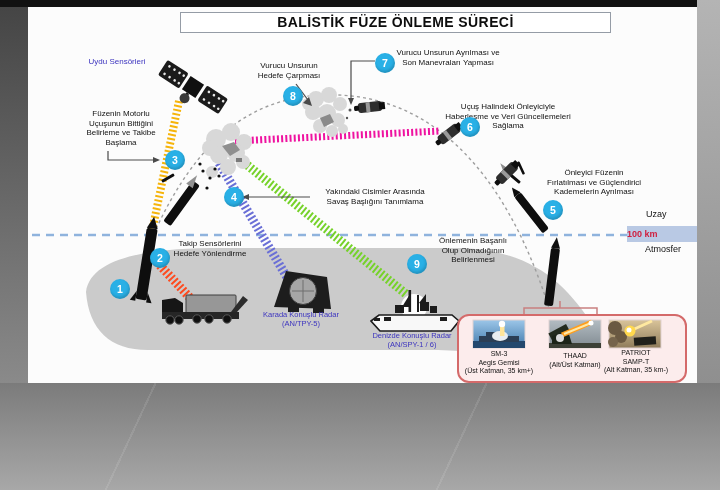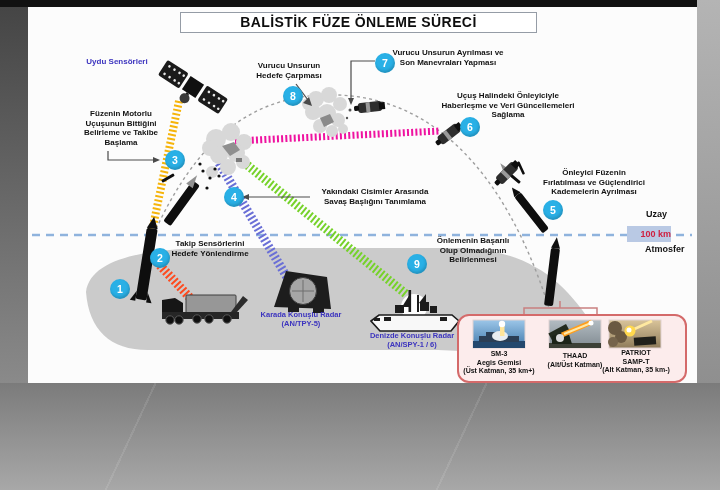--- a/index.html
+++ b/index.html
@@ -10,36 +10,36 @@
            background:linear-gradient(180deg,#454545,#8a8a8a)}
   .bg-right{position:absolute;left:697px;top:0;width:23px;height:383px;
             background:linear-gradient(180deg,#b4b4b4,#8f8f8f)}
   .bg-bottom{position:absolute;left:0;top:383px;width:720px;height:107px;
              background:linear-gradient(180deg,#7b7b7b,#a8a8a8)}
   .bg-bottom::after{content:"";position:absolute;inset:0;
              background:repeating-linear-gradient(115deg,transparent 0 140px,rgba(255,255,255,.10) 140px 142px,transparent 142px 300px)}
   .panel{position:absolute;left:28px;top:7px;width:669px;height:376px;background:#fcfcfc;z-index:1}
   svg.layer{position:absolute;left:0;top:0;z-index:2;pointer-events:none}
   .labels{position:absolute;left:0;top:0;width:720px;height:490px;z-index:3}
-  .title-box{position:absolute;left:180px;top:12px;width:357px;height:21px;
+  .title-box{position:absolute;left:180px;top:12px;width:431px;height:21px;
              background:#fff;border:1.5px solid #959ca6;box-sizing:border-box;
              text-align:center;font-weight:bold;font-size:14px;line-height:18px;
              letter-spacing:.4px;color:#0d0d0d}
   .lbl{position:absolute;transform:translateX(-50%);text-align:center;
-       font-weight:bold;font-size:8px;line-height:9.5px;color:#121212;white-space:pre-line}
+       font-weight:normal;font-size:8px;line-height:9.5px;color:#121212;white-space:pre-line}
   .lbl.blue{color:#3c34bf;font-size:7.5px;line-height:9px}
   .lbl.def{font-size:7px;line-height:8.5px}
   .lbl.noshift{transform:none;text-align:right}
   .lbl.big{font-size:9px}
   .stepc{position:absolute;width:20px;height:20px;border-radius:50%;
          background:#29b0e6;color:#fff;font-weight:bold;font-size:10.5px;
          line-height:20px;text-align:center;transform:translate(-50%,-50%);
          box-shadow:inset -1px -2px 3px rgba(0,0,0,.18)}
-  .alt-box{position:absolute;left:627px;top:226px;width:44px;height:16px;
-           background:#b9c9e4;text-align:right;font-weight:bold;font-size:9px;
+  .alt-box{position:absolute;left:627px;top:226px;width:70px;height:16px;
+           background:#b9c9e4;text-align:left;font-weight:bold;font-size:9px;
            line-height:16px;color:#cf2040}
 </style>
 </head>
 <body>
 
 <div class="bg-top"></div>
 <div class="panel"></div>
 <div class="bg-left"></div>
 <div class="bg-right"></div>
 <div class="bg-bottom"></div>
@@ -285,21 +285,21 @@
 Hedefe Yönlendirme</div>
   <div class="lbl" style="left:121px;top:109px">Füzenin Motorlu
 Uçuşunun Bittiğini
 Belirleme ve Takibe
 Başlama</div>
   <div class="lbl" style="left:594px;top:168px">Önleyici Füzenin
 Fırlatılması ve Güçlendirici
 Kademelerin Ayrılması</div>
   <div class="lbl" style="left:375px;top:187px">Yakındaki Cisimler Arasında
 Savaş Başlığını Tanımlama</div>
-  <div class="lbl" style="left:508px;top:91px">Uçuş Halindeki Önleyiciyle
+  <div class="lbl" style="left:508px;top:102px">Uçuş Halindeki Önleyiciyle
 Haberleşme ve Veri Güncellemeleri
 Sağlama</div>
   <div class="lbl" style="left:448px;top:48px">Vurucu Unsurun Ayrılması ve
 Son Manevraları Yapması</div>
   <div class="lbl" style="left:289px;top:61px">Vurucu Unsurun
 Hedefe Çarpması</div>
   <div class="lbl" style="left:473px;top:236px">Önlemenin Başarılı
 Olup Olmadığının
 Belirlenmesi</div>
 

